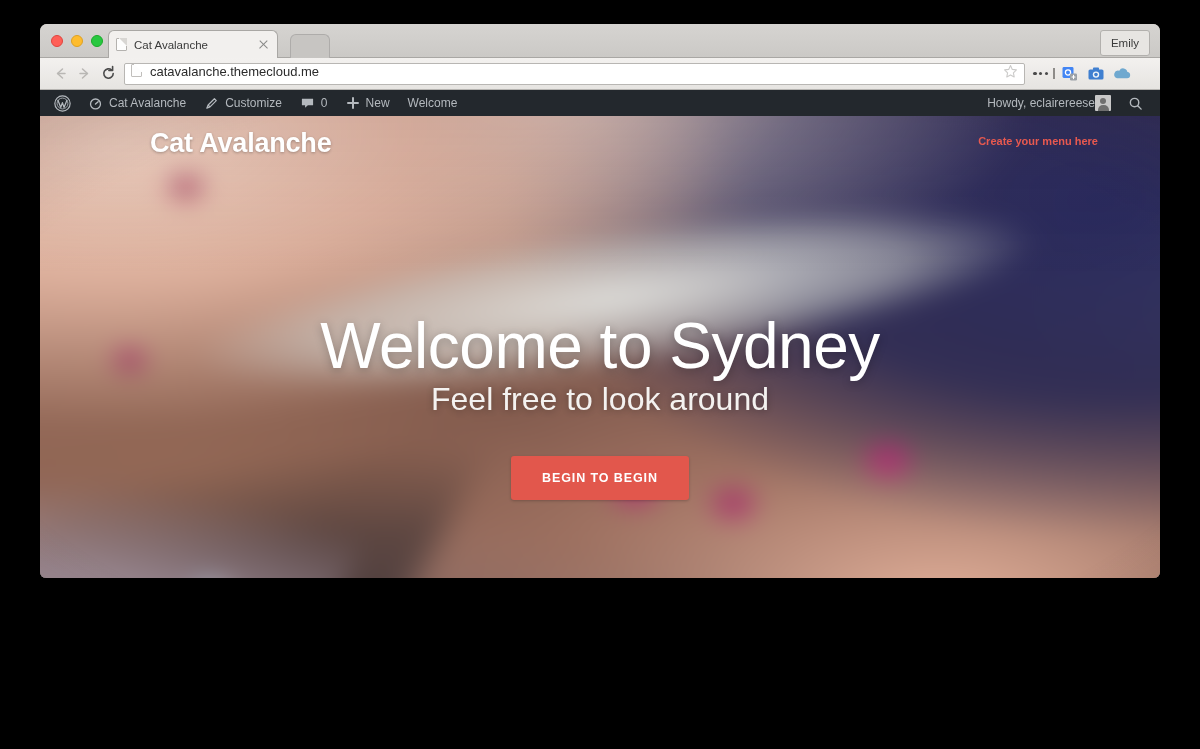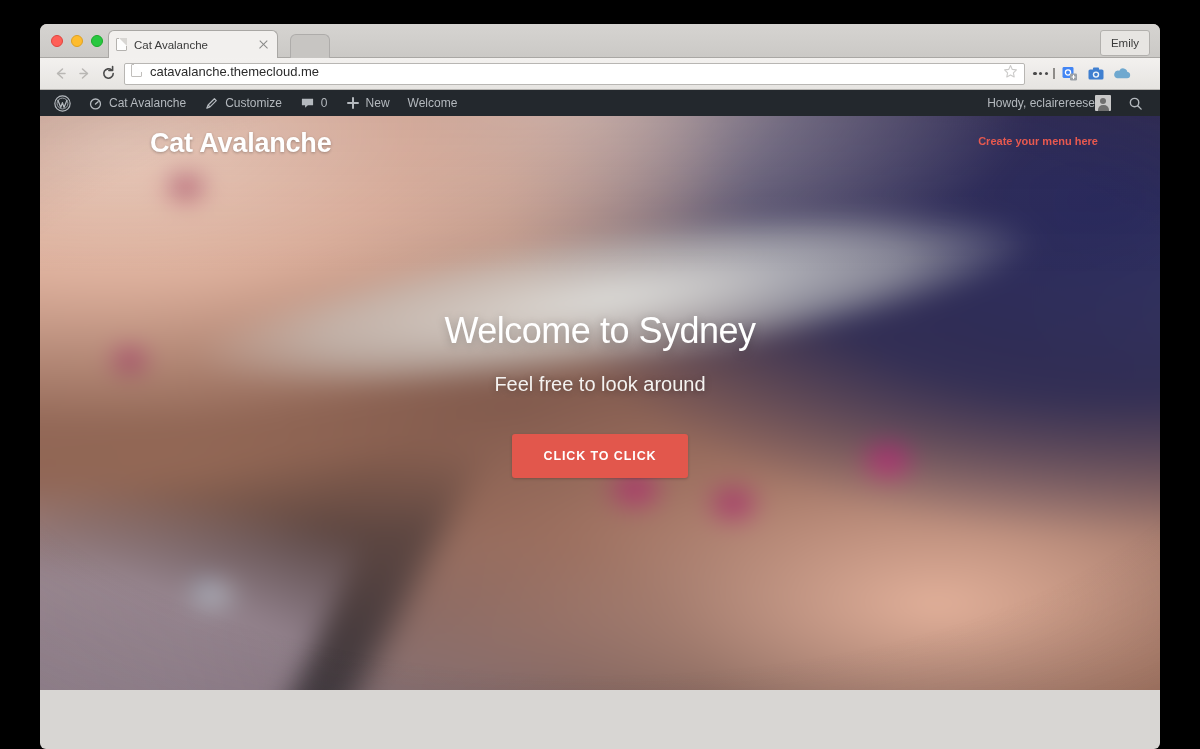--- a/index.html
+++ b/index.html
@@ -11,21 +11,21 @@
     overflow: hidden;
     font-family: "Liberation Sans", sans-serif;
   }
 
   
   .browser-window {
     position: absolute;
     left: 40px;
     top: 24px;
     width: 1120px;
-    height: 725px;
+    height: 554px;
     background: #d8d6d3;
     border-radius: 7px 7px 6px 6px;
     overflow: hidden;
     box-shadow: 0 10px 34px rgba(0,0,0,0.55);
   }
 
   
   .tabstrip {
     position: relative;
     height: 34px;
@@ -317,30 +317,29 @@
     font-weight: 700;
     color: #e8594f;
   }
   .hero-center {
     position: absolute;
     left: 0; right: 0;
     top: 196px;
     text-align: center;
   }
   .hero-title {
-    font-size: 36px;
+    font-size: 64px;
     font-weight: 400;
     color: #ffffff;
     letter-spacing: -0.5px;
     line-height: 1.08;
     text-shadow: 0 2px 10px rgba(0,0,0,0.25);
   }
   .hero-sub {
-    margin-top: 22px;
-    font-size: 20px;
+    font-size: 32px;
     font-weight: 400;
     color: #f4f2f0;
     text-shadow: 0 1px 7px rgba(0,0,0,0.3);
   }
   .hero-cta {
     display: inline-block;
     margin-top: 38px;
     padding: 15px 31px;
     background: #e2574c;
     color: #ffffff;
@@ -533,17 +532,17 @@
       <div class="ph vignette"></div>
     </div>
 
     <div class="hero-brand">Cat Avalanche</div>
 
     <div class="hero-menu-link">Create your menu here</div>
 
     <div class="hero-center">
       <div class="hero-title">Welcome to Sydney</div>
       <div class="hero-sub">Feel free to look around</div>
-      <a class="hero-cta">CLICK TO CLICK</a>
+      <a class="hero-cta">BEGIN TO BEGIN</a>
     </div>
   </div>
 
 </div>
 
 </body></html>

